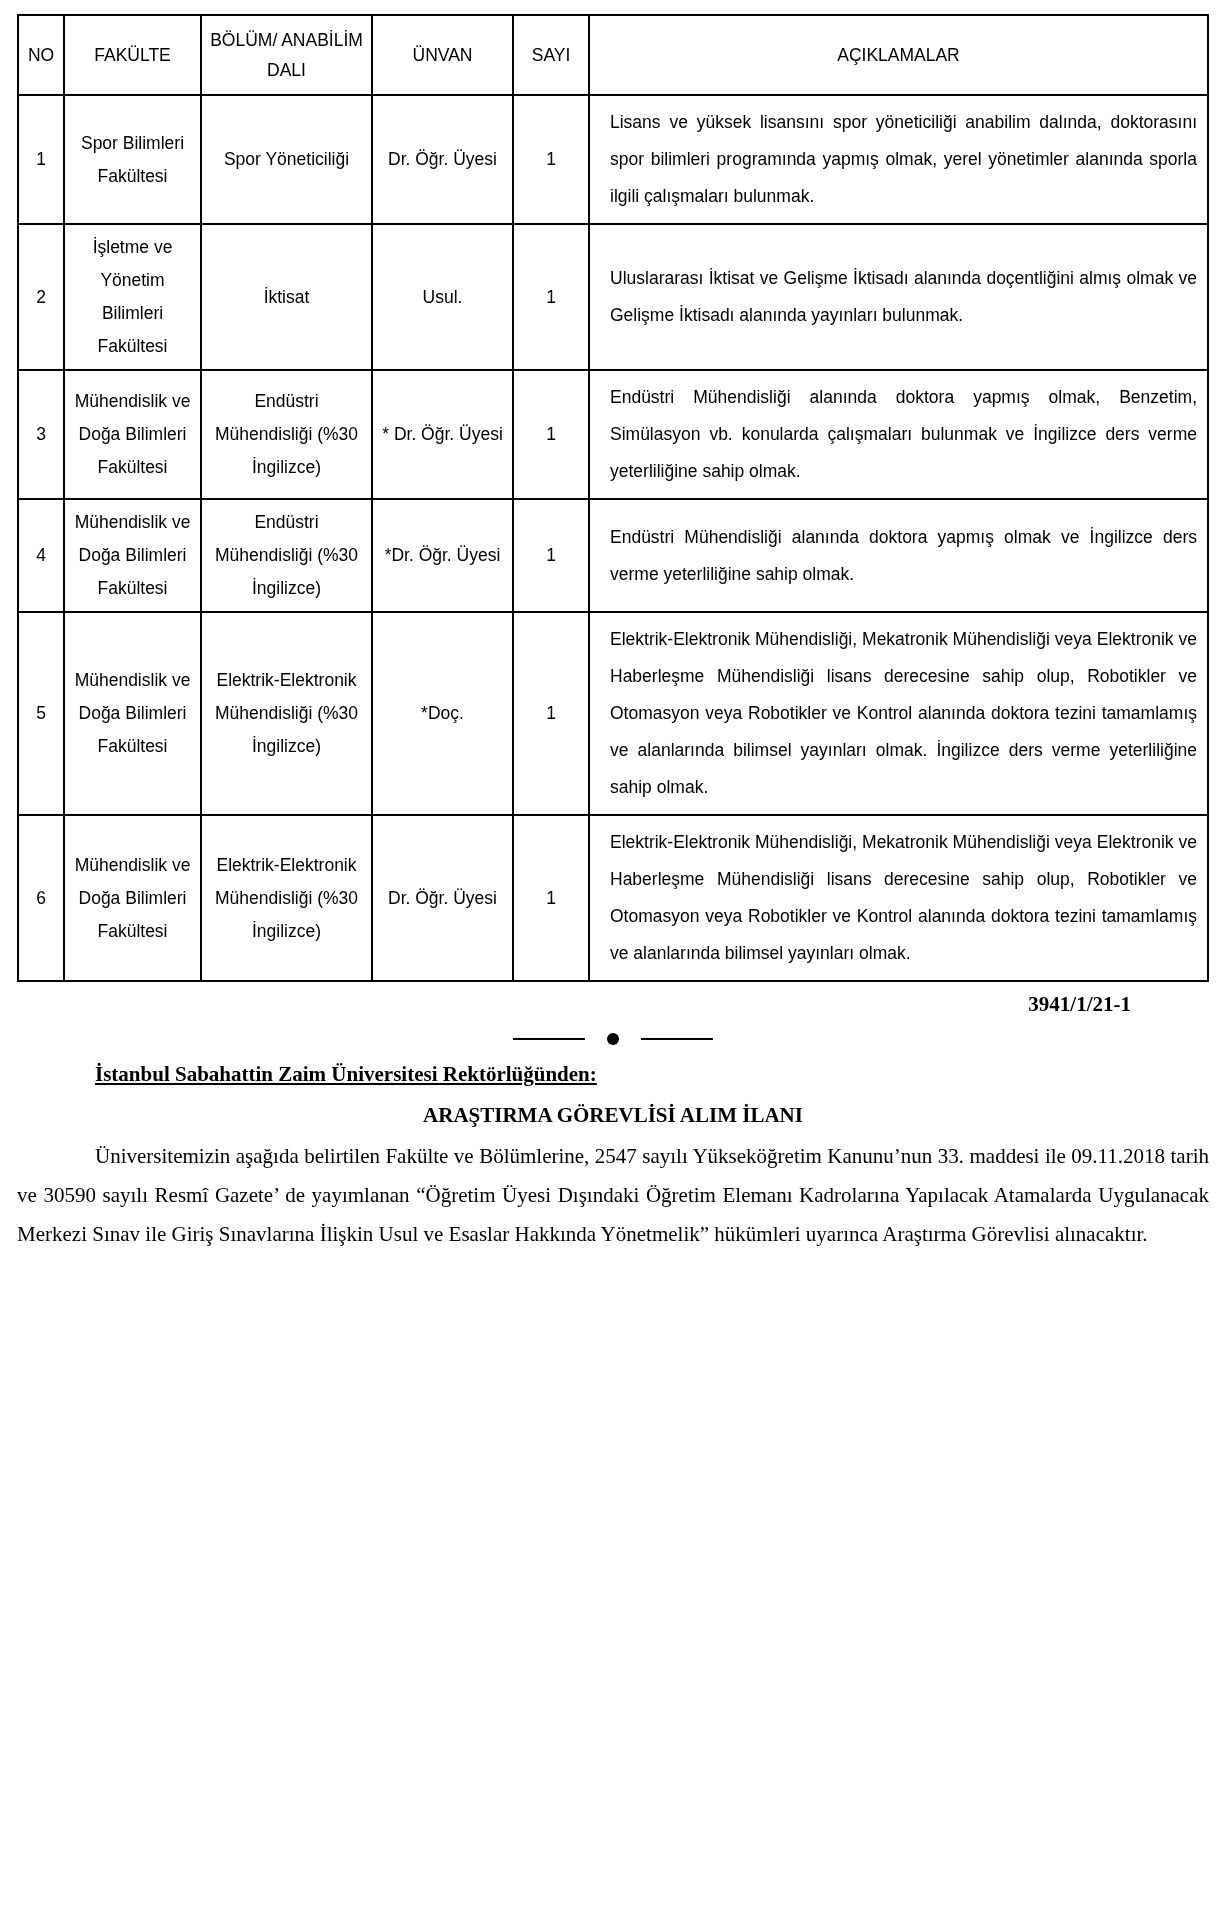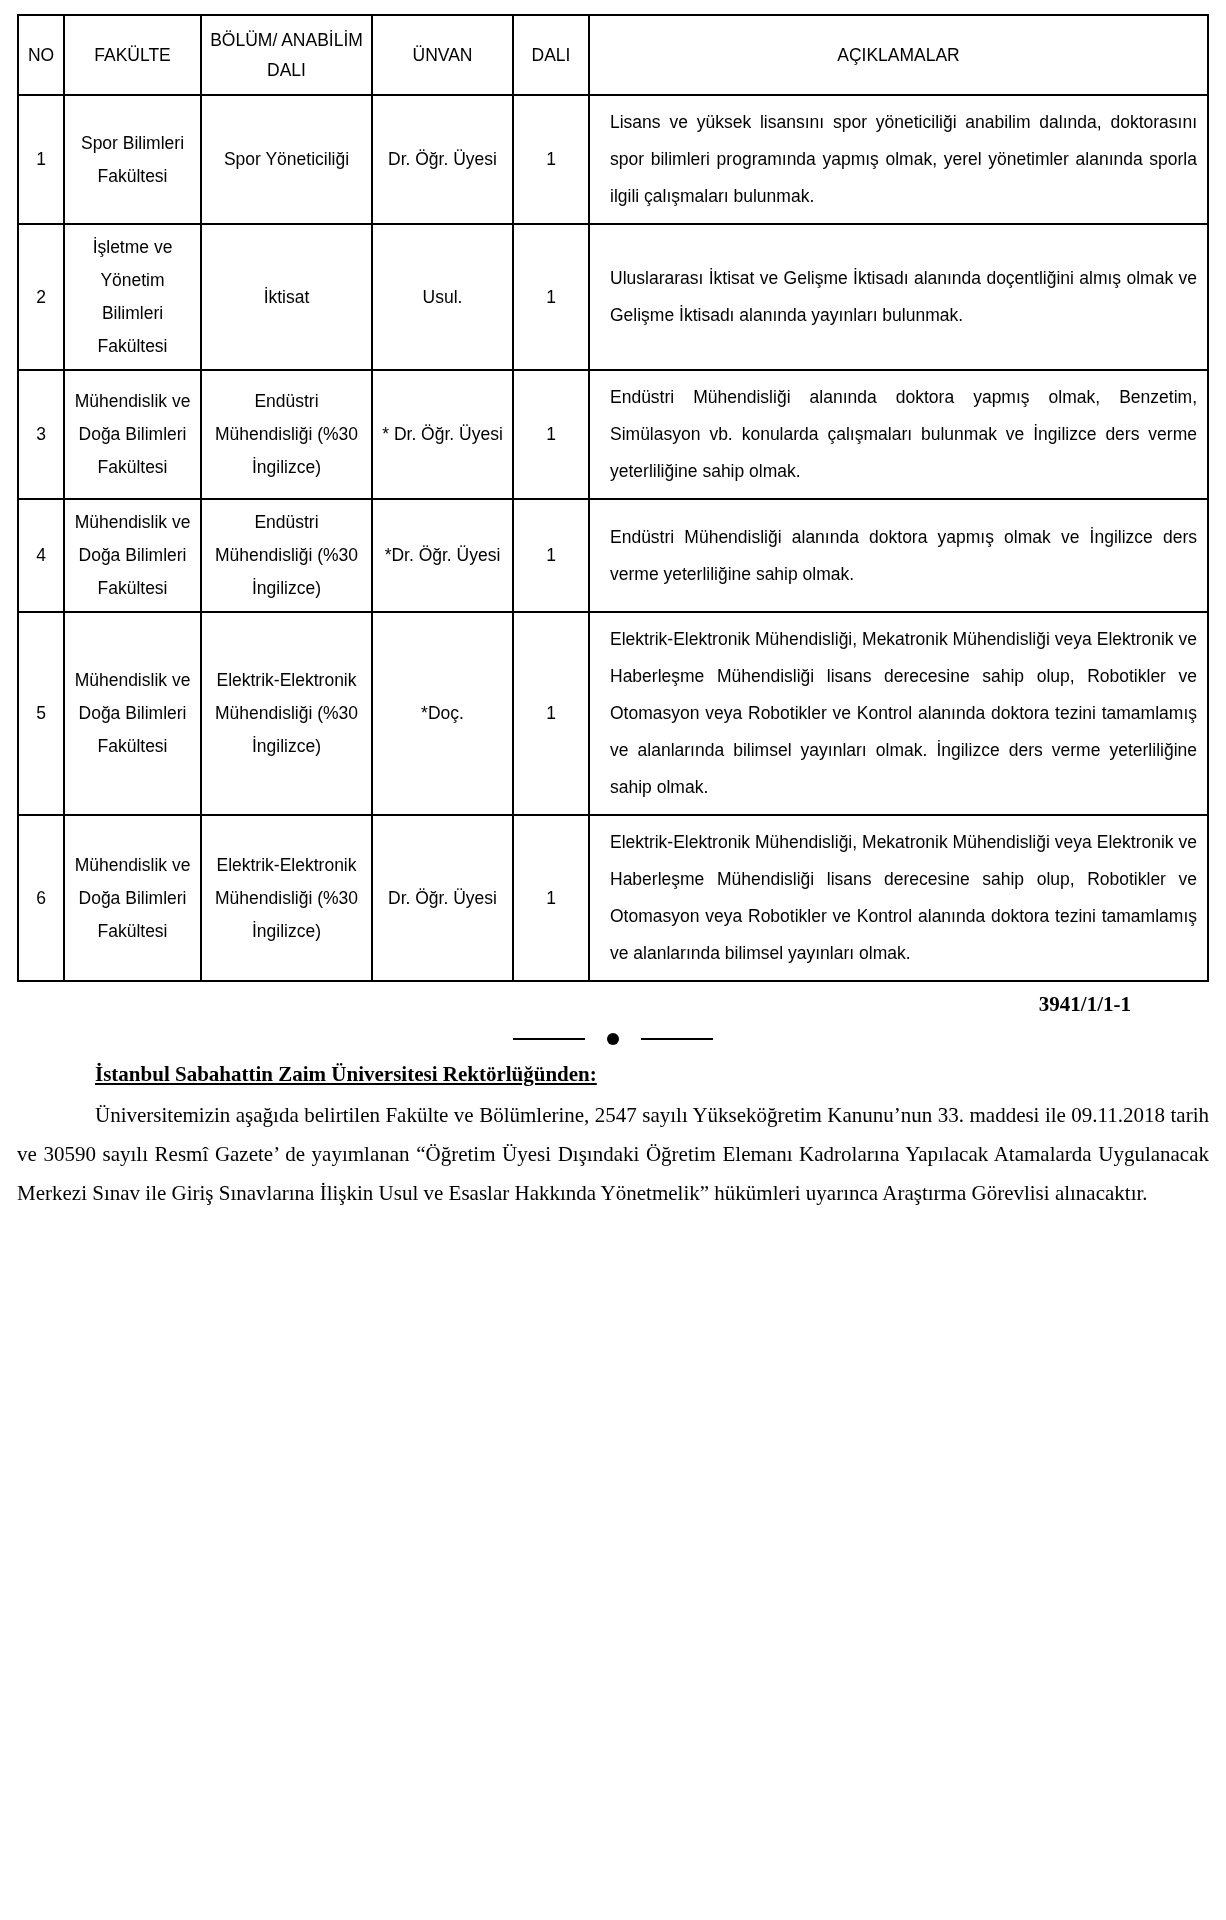--- a/index.html
+++ b/index.html
@@ -109,21 +109,21 @@
       <col class="col-unvan">
       <col class="col-sayi">
       <col class="col-aciklama">
     </colgroup>
     <thead>
       <tr>
         <th>NO</th>
         <th>FAKÜLTE</th>
         <th>BÖLÜM/ ANABİLİM DALI</th>
         <th>ÜNVAN</th>
-        <th>DALI</th>
+        <th>SAYI</th>
         <th>AÇIKLAMALAR</th>
       </tr>
     </thead>
     <tbody>
       <tr>
         <td>1</td>
         <td>Spor Bilimleri Fakültesi</td>
         <td>Spor Yöneticiliği</td>
         <td>Dr. Öğr. Üyesi</td>
         <td>1</td>
@@ -165,26 +165,27 @@
         <td>6</td>
         <td>Mühendislik ve Doğa Bilimleri Fakültesi</td>
         <td>Elektrik-Elektronik Mühendisliği (%30 İngilizce)</td>
         <td>Dr. Öğr. Üyesi</td>
         <td>1</td>
         <td class="aciklama">Elektrik-Elektronik Mühendisliği, Mekatronik Mühendisliği veya Elektronik ve Haberleşme Mühendisliği lisans derecesine sahip olup, Robotikler ve Otomasyon veya Robotikler ve Kontrol alanında doktora tezini tamamlamış ve alanlarında bilimsel yayınları olmak.</td>
       </tr>
     </tbody>
   </table>
 
-  <div class="ref-line">3941/1/1-1</div>
+  <div class="ref-line">3941/1/21-1</div>
 
   <div class="divider">
     <span class="line"></span>
     <span class="dot"></span>
     <span class="line"></span>
   </div>
 
   <div class="announcement">
     <p class="heading-line"><span class="source">İstanbul Sabahattin Zaim Üniversitesi Rektörlüğünden:</span></p>
+    <p class="title">ARAŞTIRMA GÖREVLİSİ ALIM İLANI</p>
     <p class="body">Üniversitemizin aşağıda belirtilen Fakülte ve Bölümlerine, 2547 sayılı Yükseköğretim Kanunu’nun 33. maddesi ile 09.11.2018 tarih ve 30590 sayılı Resmî Gazete’ de yayımlanan “Öğretim Üyesi Dışındaki Öğretim Elemanı Kadrolarına Yapılacak Atamalarda Uygulanacak Merkezi Sınav ile Giriş Sınavlarına İlişkin Usul ve Esaslar Hakkında Yönetmelik” hükümleri uyarınca Araştırma Görevlisi alınacaktır.</p>
   </div>
 
 </div>
 
 </body></html>

